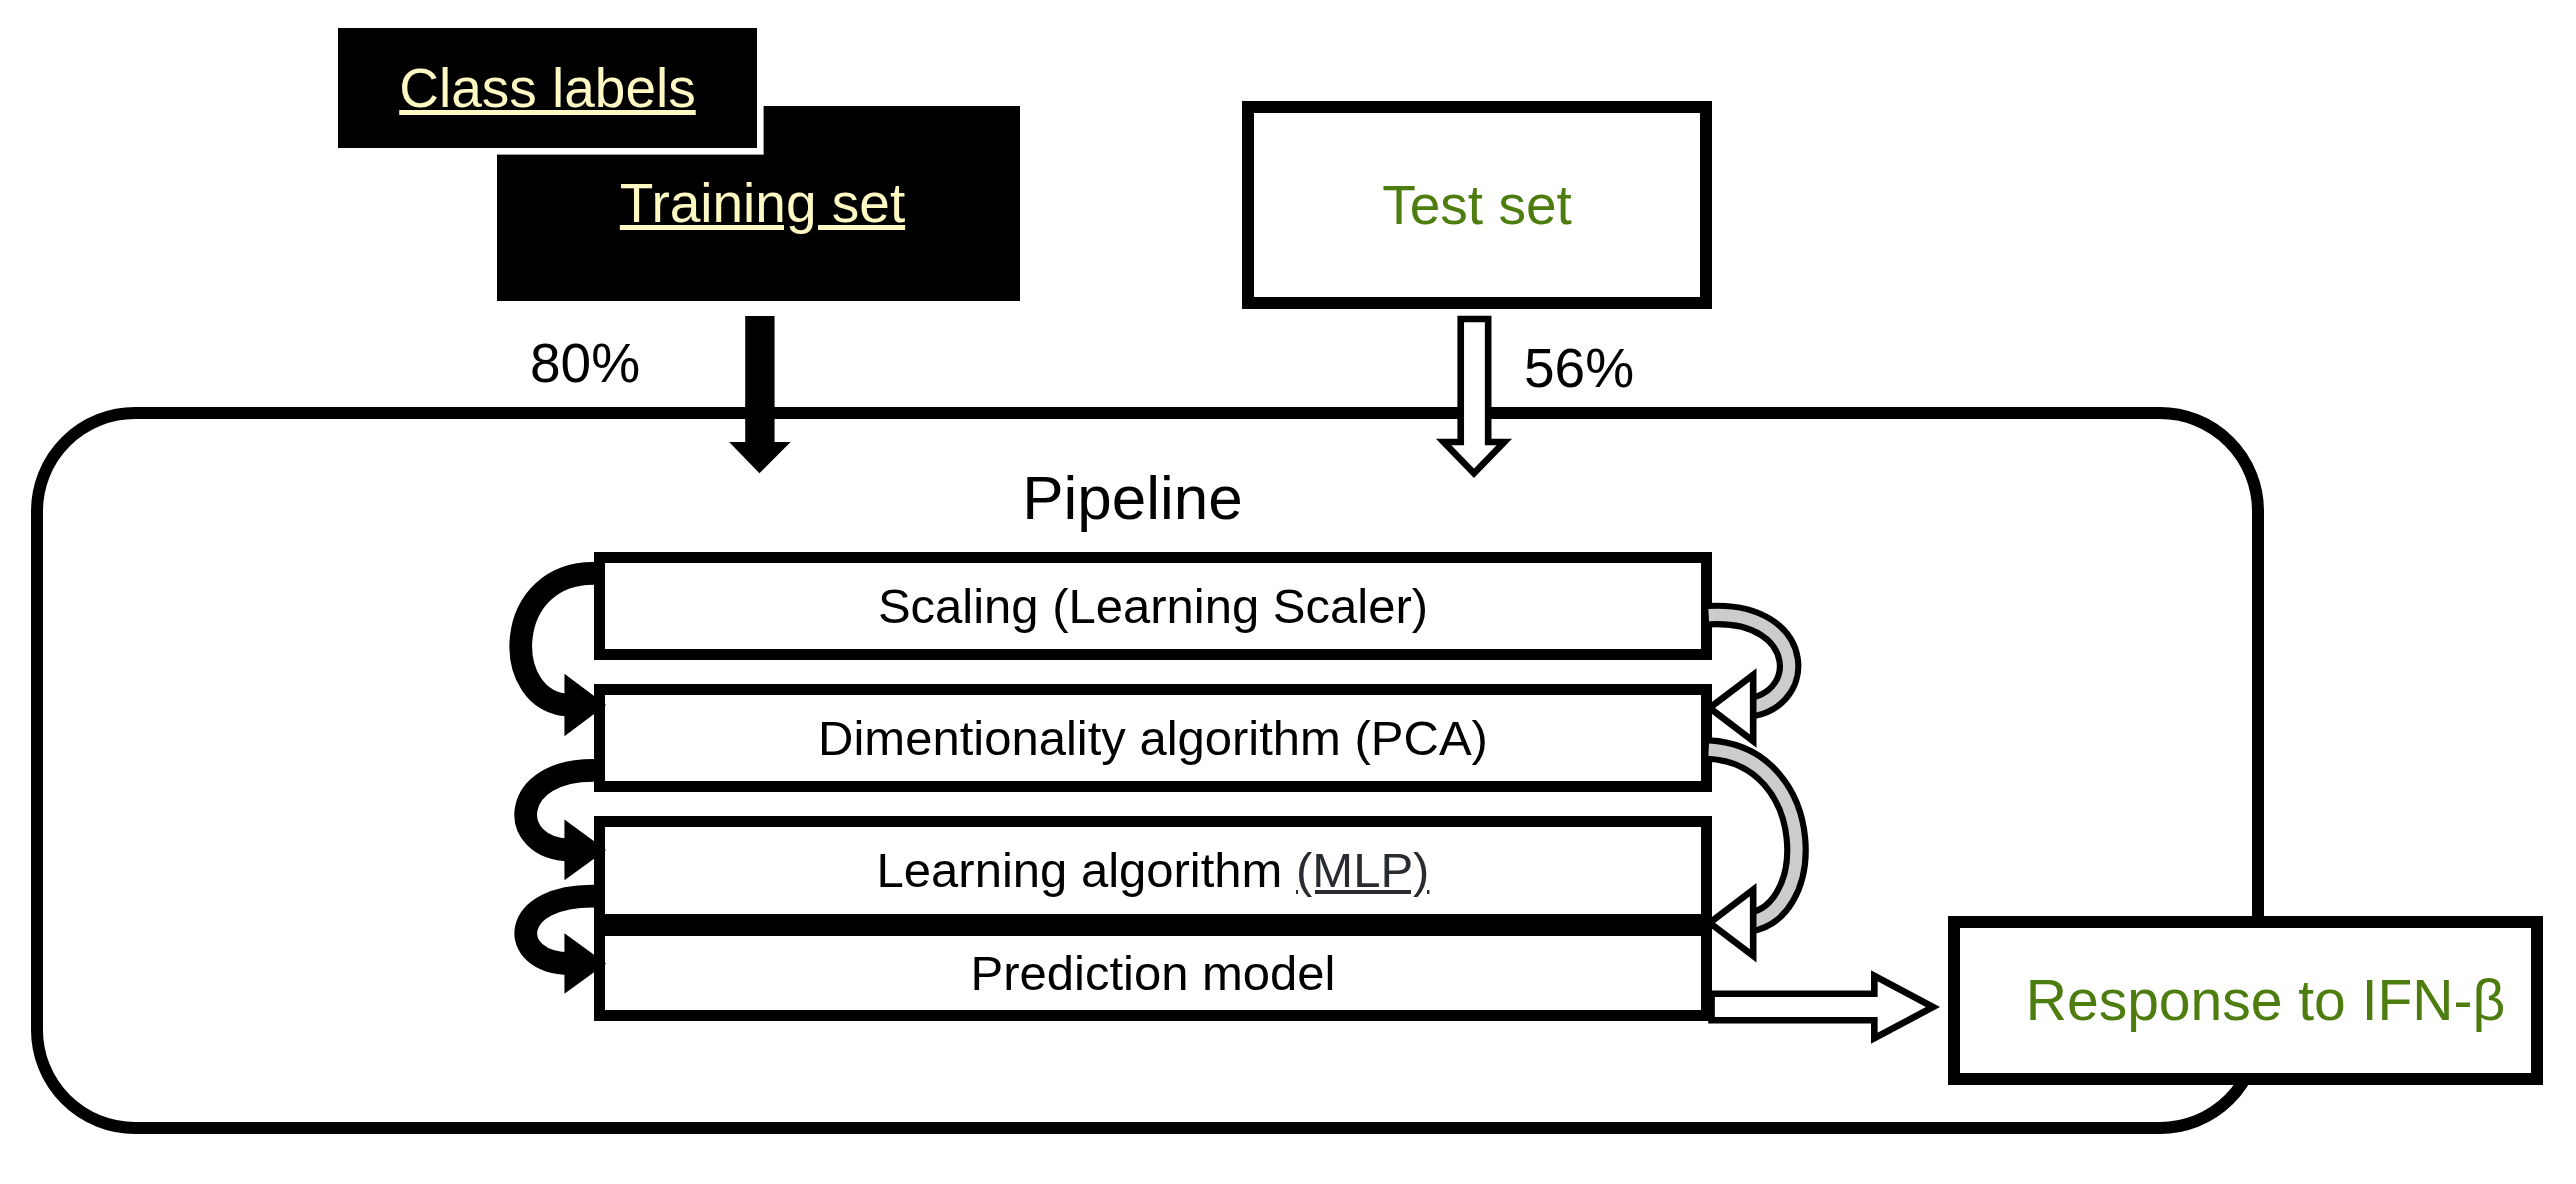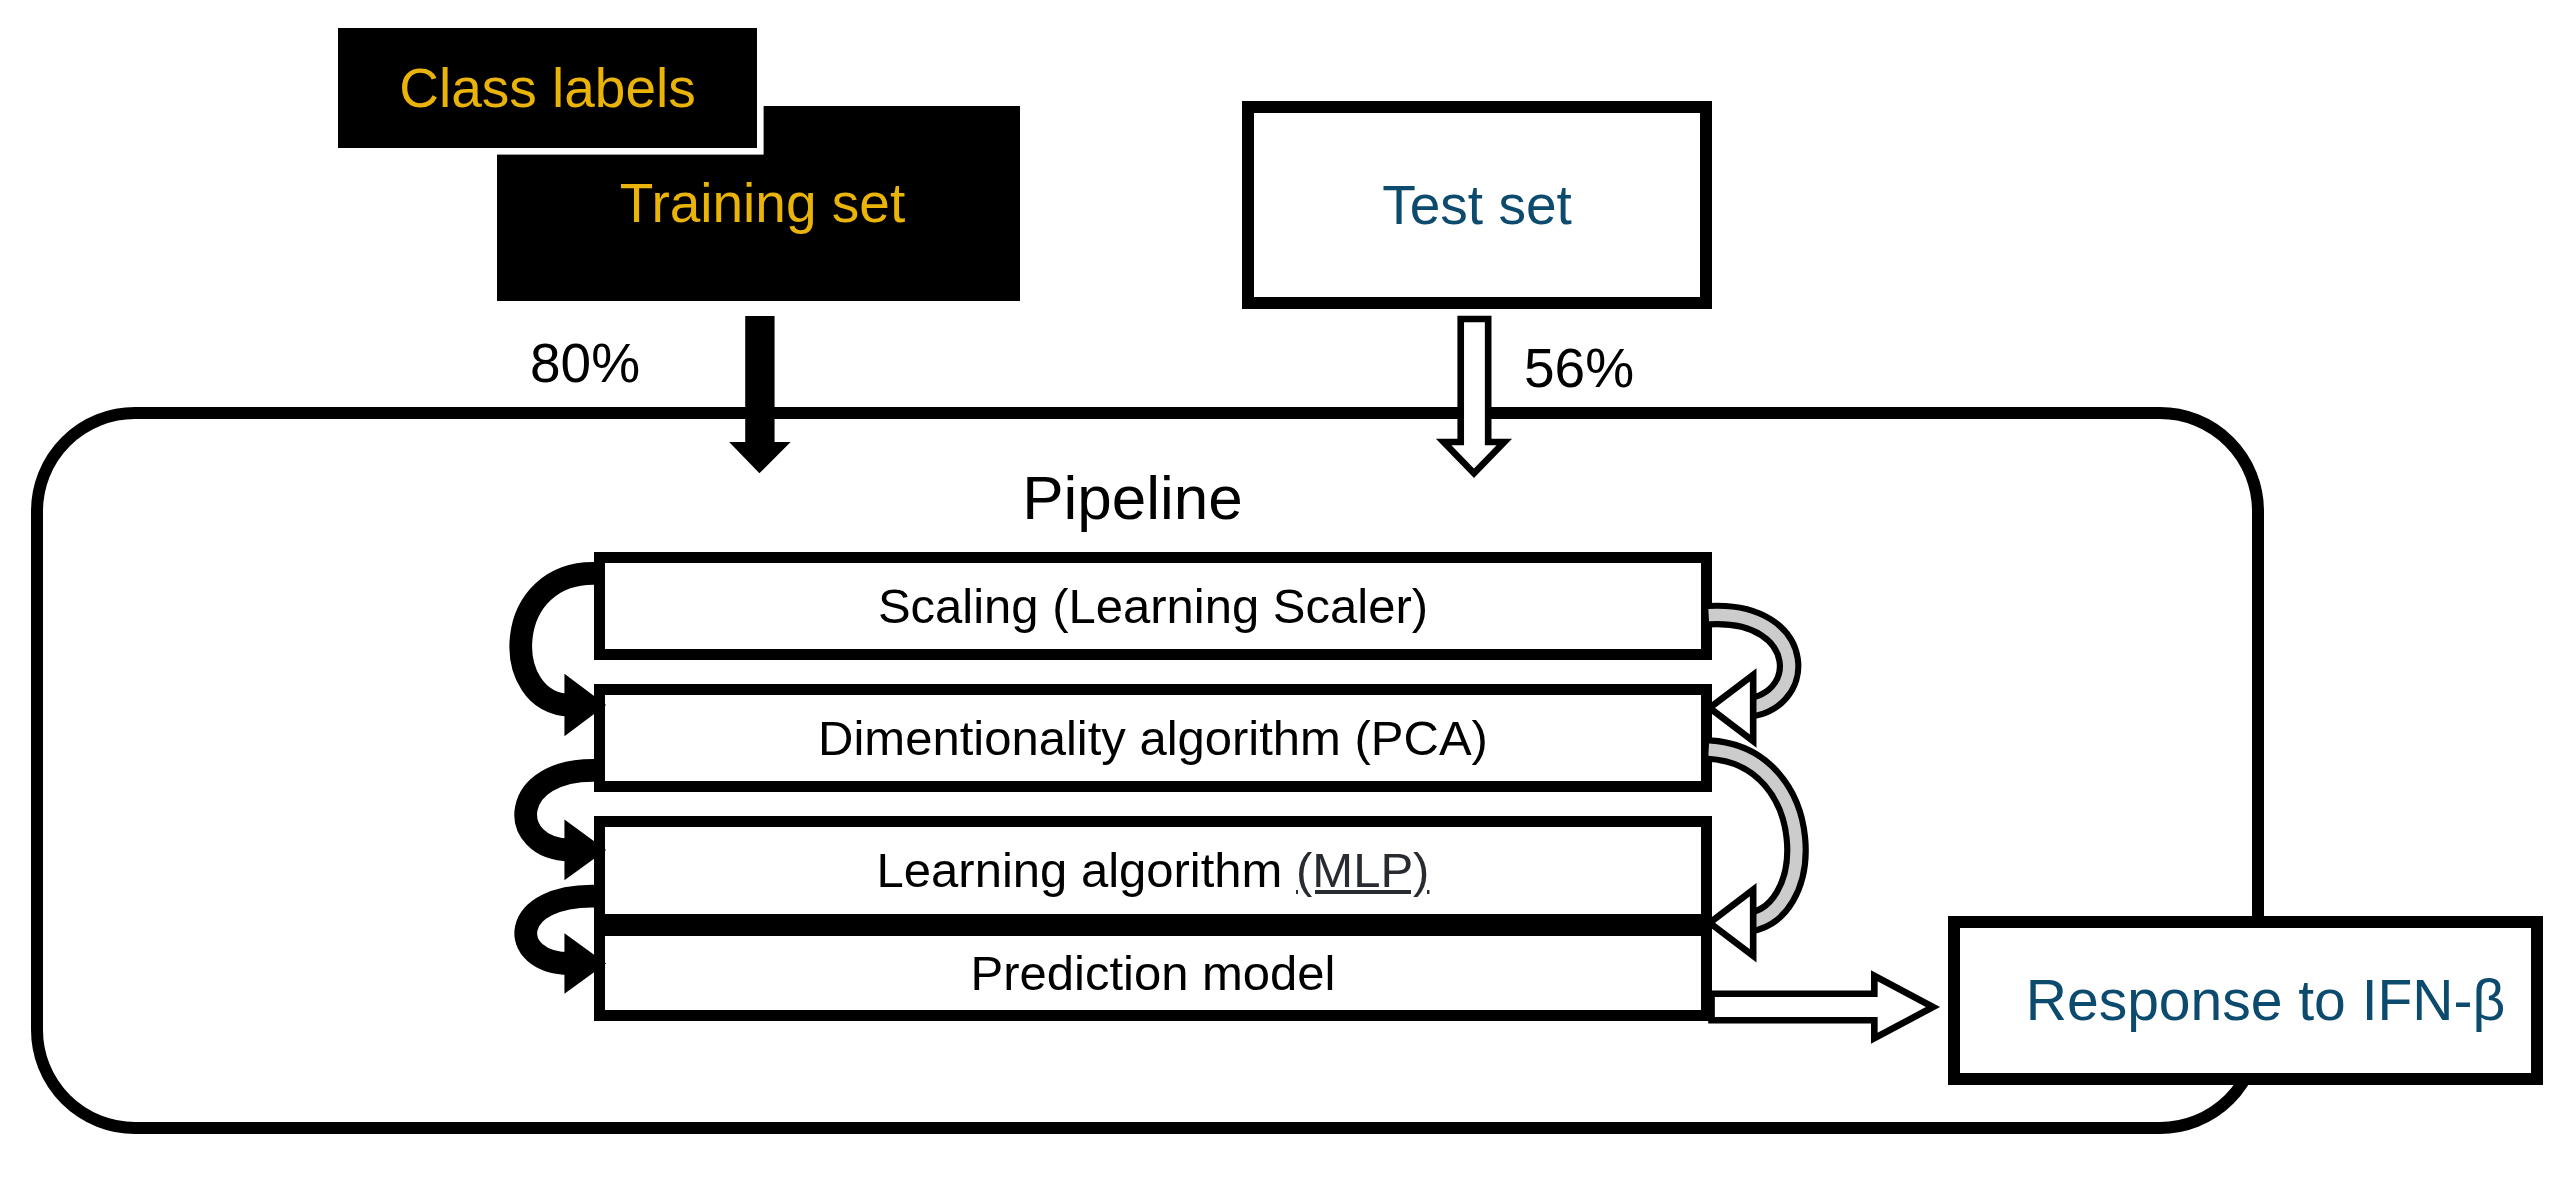--- a/index.html
+++ b/index.html
@@ -10,26 +10,26 @@
   .abs{position:absolute;box-sizing:border-box;}
   .center{display:flex;align-items:center;justify-content:center;line-height:1;}
 
   
   #pipeline-container{
     left:31px;top:407px;width:2233px;height:727px;
     border:12.3px solid #000;border-radius:104px;background:transparent;z-index:1;
   }
 
   
-  .black-box{background:#000;color:#eab308;z-index:5;}
+  .black-box{background:#000;color:#fef9c3;z-index:5;text-decoration:underline;}
   #class-labels-box{left:338px;top:28px;width:419px;height:120px;font-size:55px;box-shadow:0 0 0 6.6px #fff;z-index:6;}
   #training-set-box{left:497px;top:106px;width:523px;height:195px;font-size:55px;padding-left:8px;}
 
   
-  .outline-box{background:#fff;border:12.3px solid #000;color:#0c4a6e;z-index:5;}
+  .outline-box{background:#fff;border:12.3px solid #000;color:#4d7c0f;z-index:5;}
   #test-set-box{left:1242px;top:101px;width:470px;height:208px;font-size:55px;}
   #response-box{left:1948px;top:916px;width:595px;height:169px;font-size:57px;z-index:5;padding-left:40px;}
 
   
   .pct{font-size:55px;z-index:5;}
   #pct-80{left:530px;top:331px;width:151px;}
   #pct-20{left:1524px;top:336px;width:151px;}
 
   
   #pipeline-title{left:947px;top:462px;width:371px;font-size:62px;text-align:center;z-index:3;}

